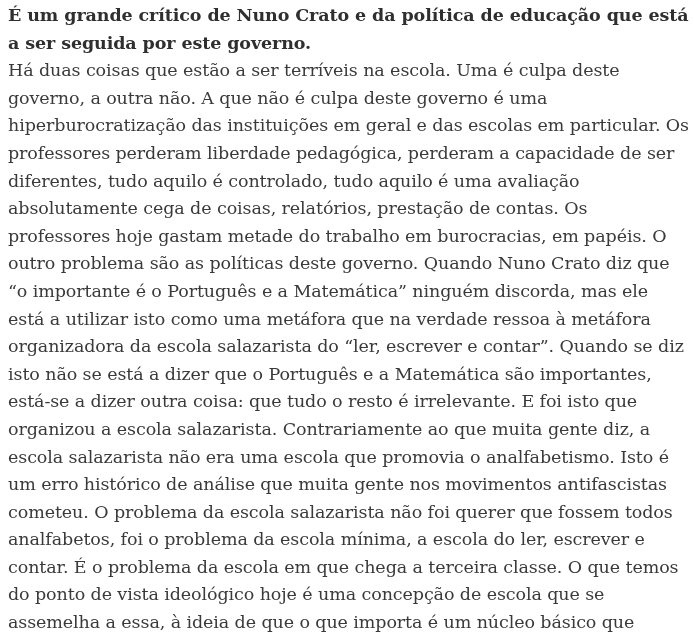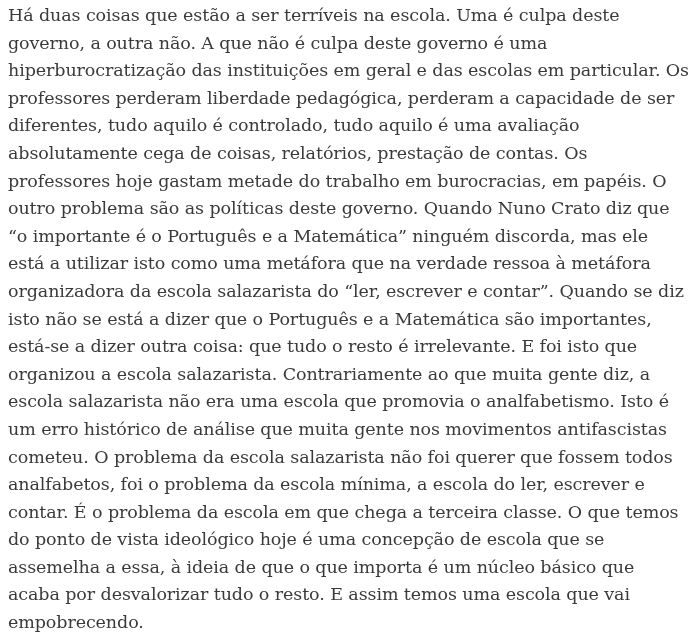--- a/index.html
+++ b/index.html
@@ -29,14 +29,15 @@
   }
   .answer {
     margin: 0;
     color: #3a3a3a;
   }
 </style>
 </head>
 <body>
 
 <div class="article-body">
+  <p class="question">É um grande crítico de Nuno Crato e da política de educação que está a ser seguida por este governo.</p>
   <p class="answer">Há duas coisas que estão a ser terríveis na escola. Uma é culpa deste governo, a outra não. A que não é culpa deste governo é uma hiperburocratização das instituições em geral e das escolas em particular. Os professores perderam liberdade pedagógica, perderam a capacidade de ser diferentes, tudo aquilo é controlado, tudo aquilo é uma avaliação absolutamente cega de coisas, relatórios, prestação de contas. Os professores hoje gastam metade do trabalho em burocracias, em papéis. O outro problema são as políticas deste governo. Quando Nuno Crato diz que “o importante é o Português e a Matemática” ninguém discorda, mas ele está a utilizar isto como uma metáfora que na verdade ressoa à metáfora organizadora da escola salazarista do “ler, escrever e contar”. Quando se diz isto não se está a dizer que o Português e a Matemática são importantes, está-se a dizer outra coisa: que tudo o resto é irrelevante. E foi isto que organizou a escola salazarista. Contrariamente ao que muita gente diz, a escola salazarista não era uma escola que promovia o analfabetismo. Isto é um erro histórico de análise que muita gente nos movimentos antifascistas cometeu. O problema da escola salazarista não foi querer que fossem todos analfabetos, foi o problema da escola mínima, a escola do ler, escrever e contar. É o problema da escola em que chega a terceira classe. O que temos do ponto de vista ideológico hoje é uma concepção de escola que se assemelha a essa, à ideia de que o que importa é um núcleo básico que acaba por desvalorizar tudo o resto. E assim temos uma escola que vai empobrecendo.</p>
 </div>
 
 </body></html>

